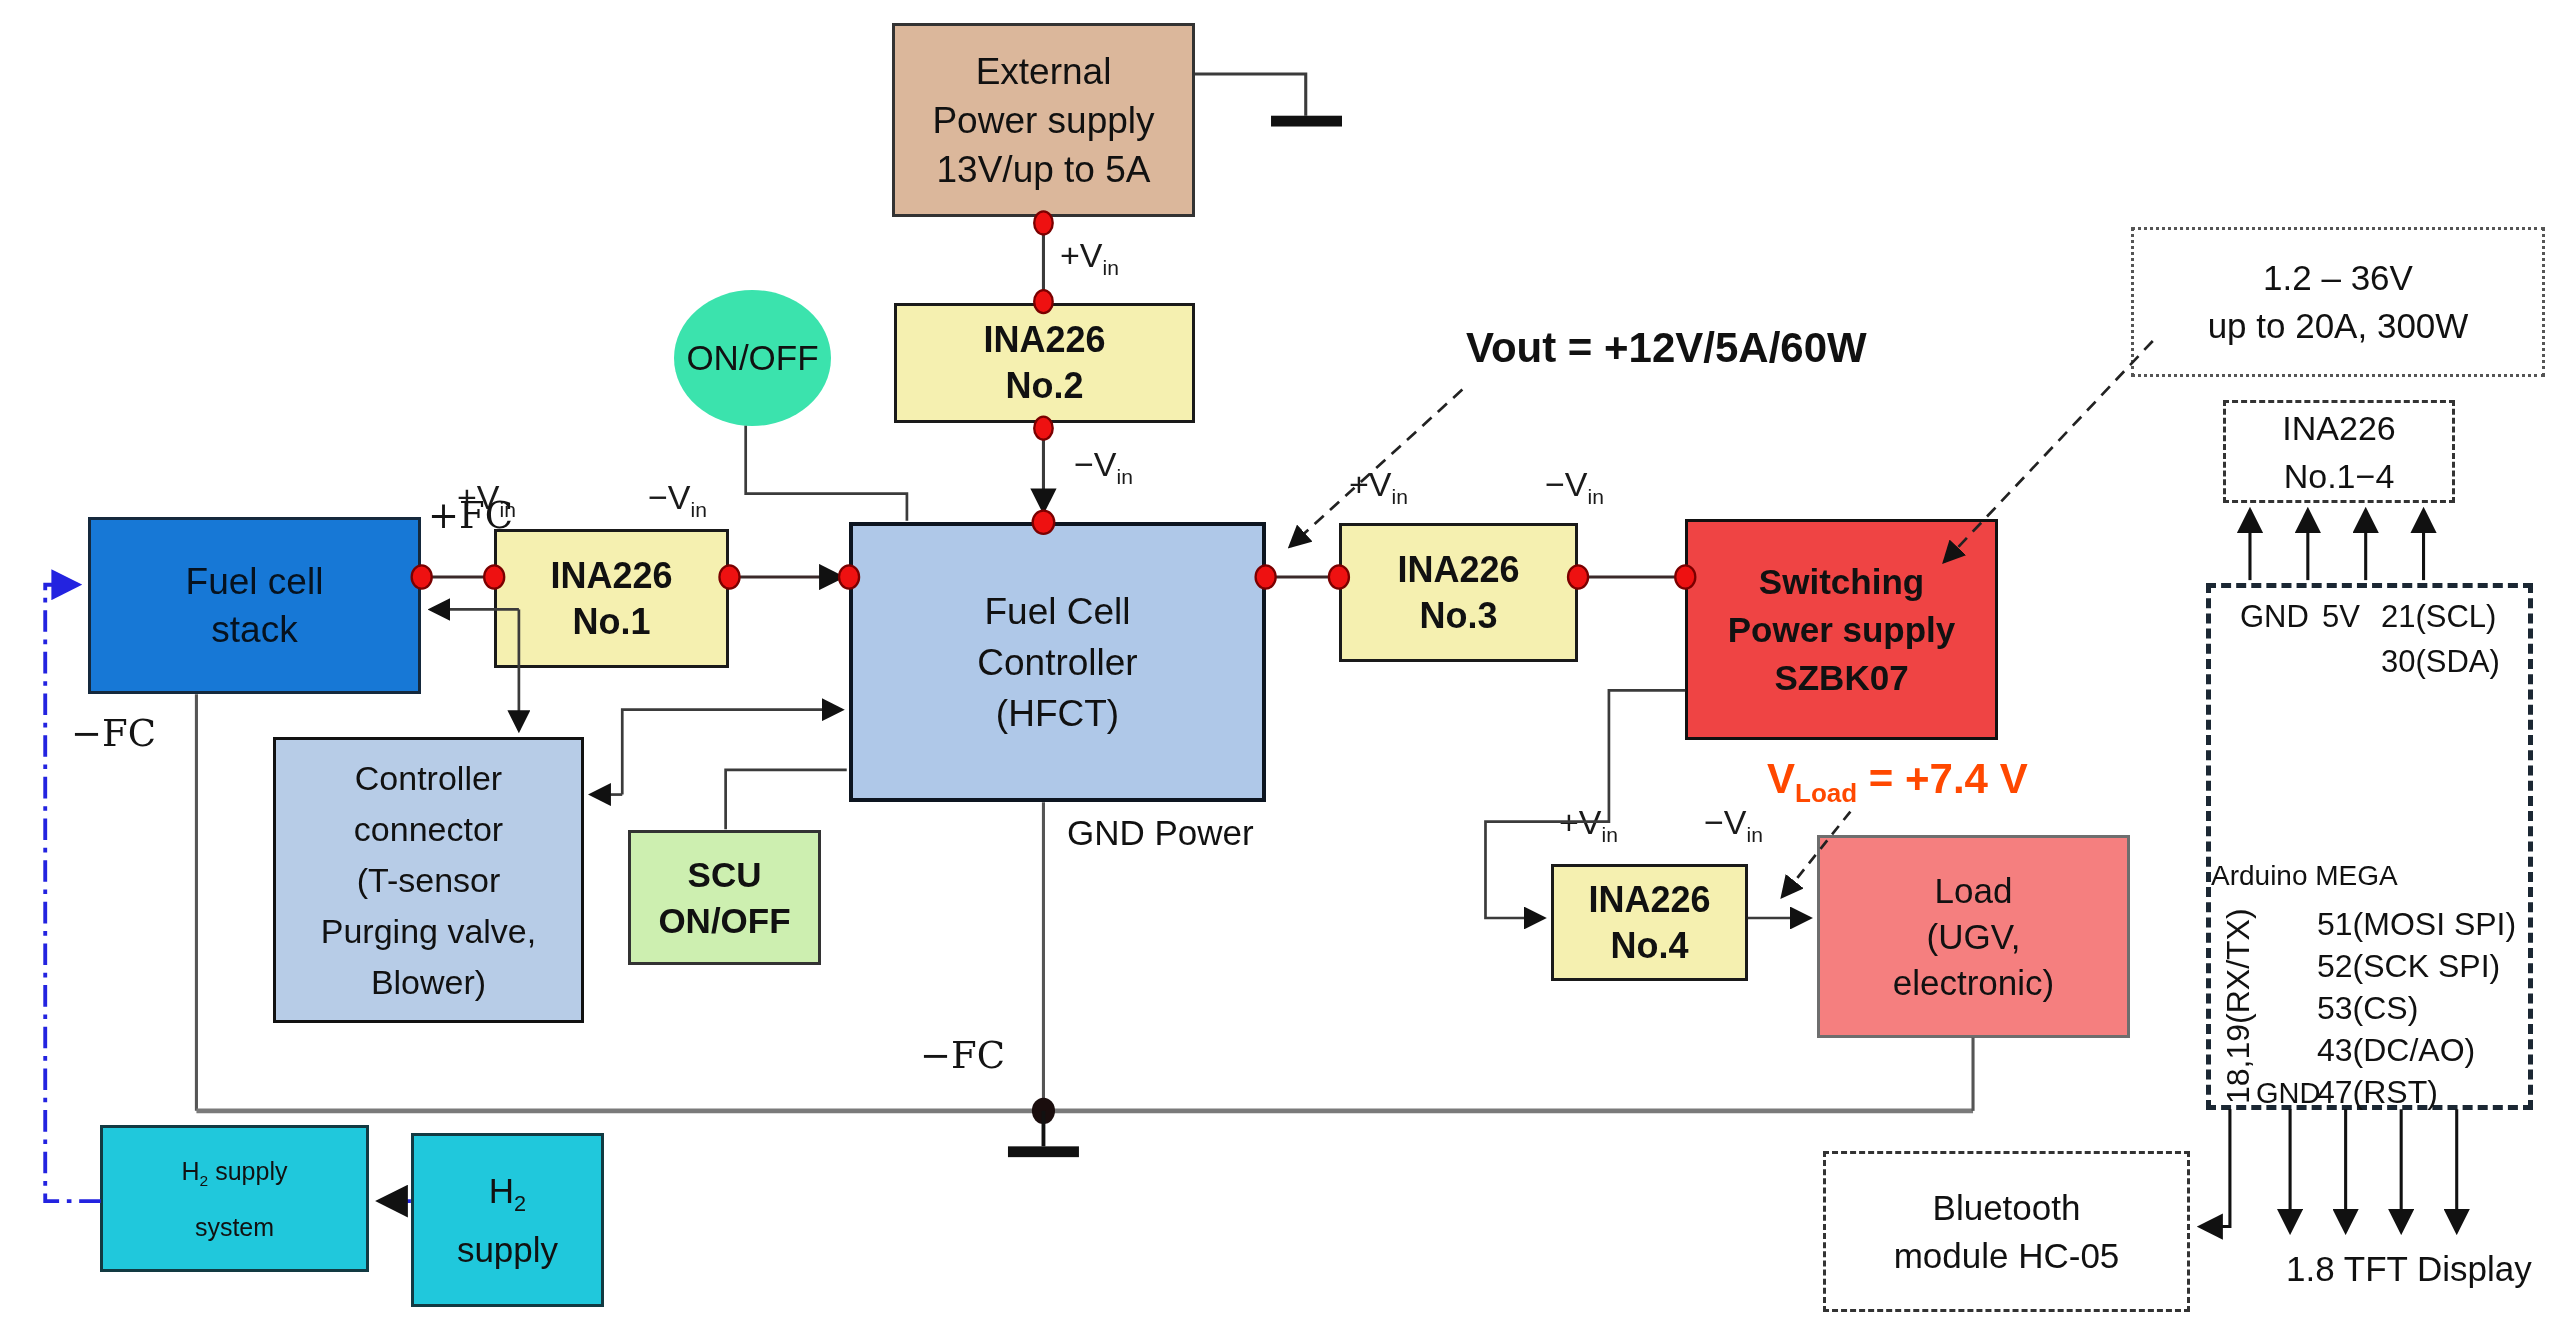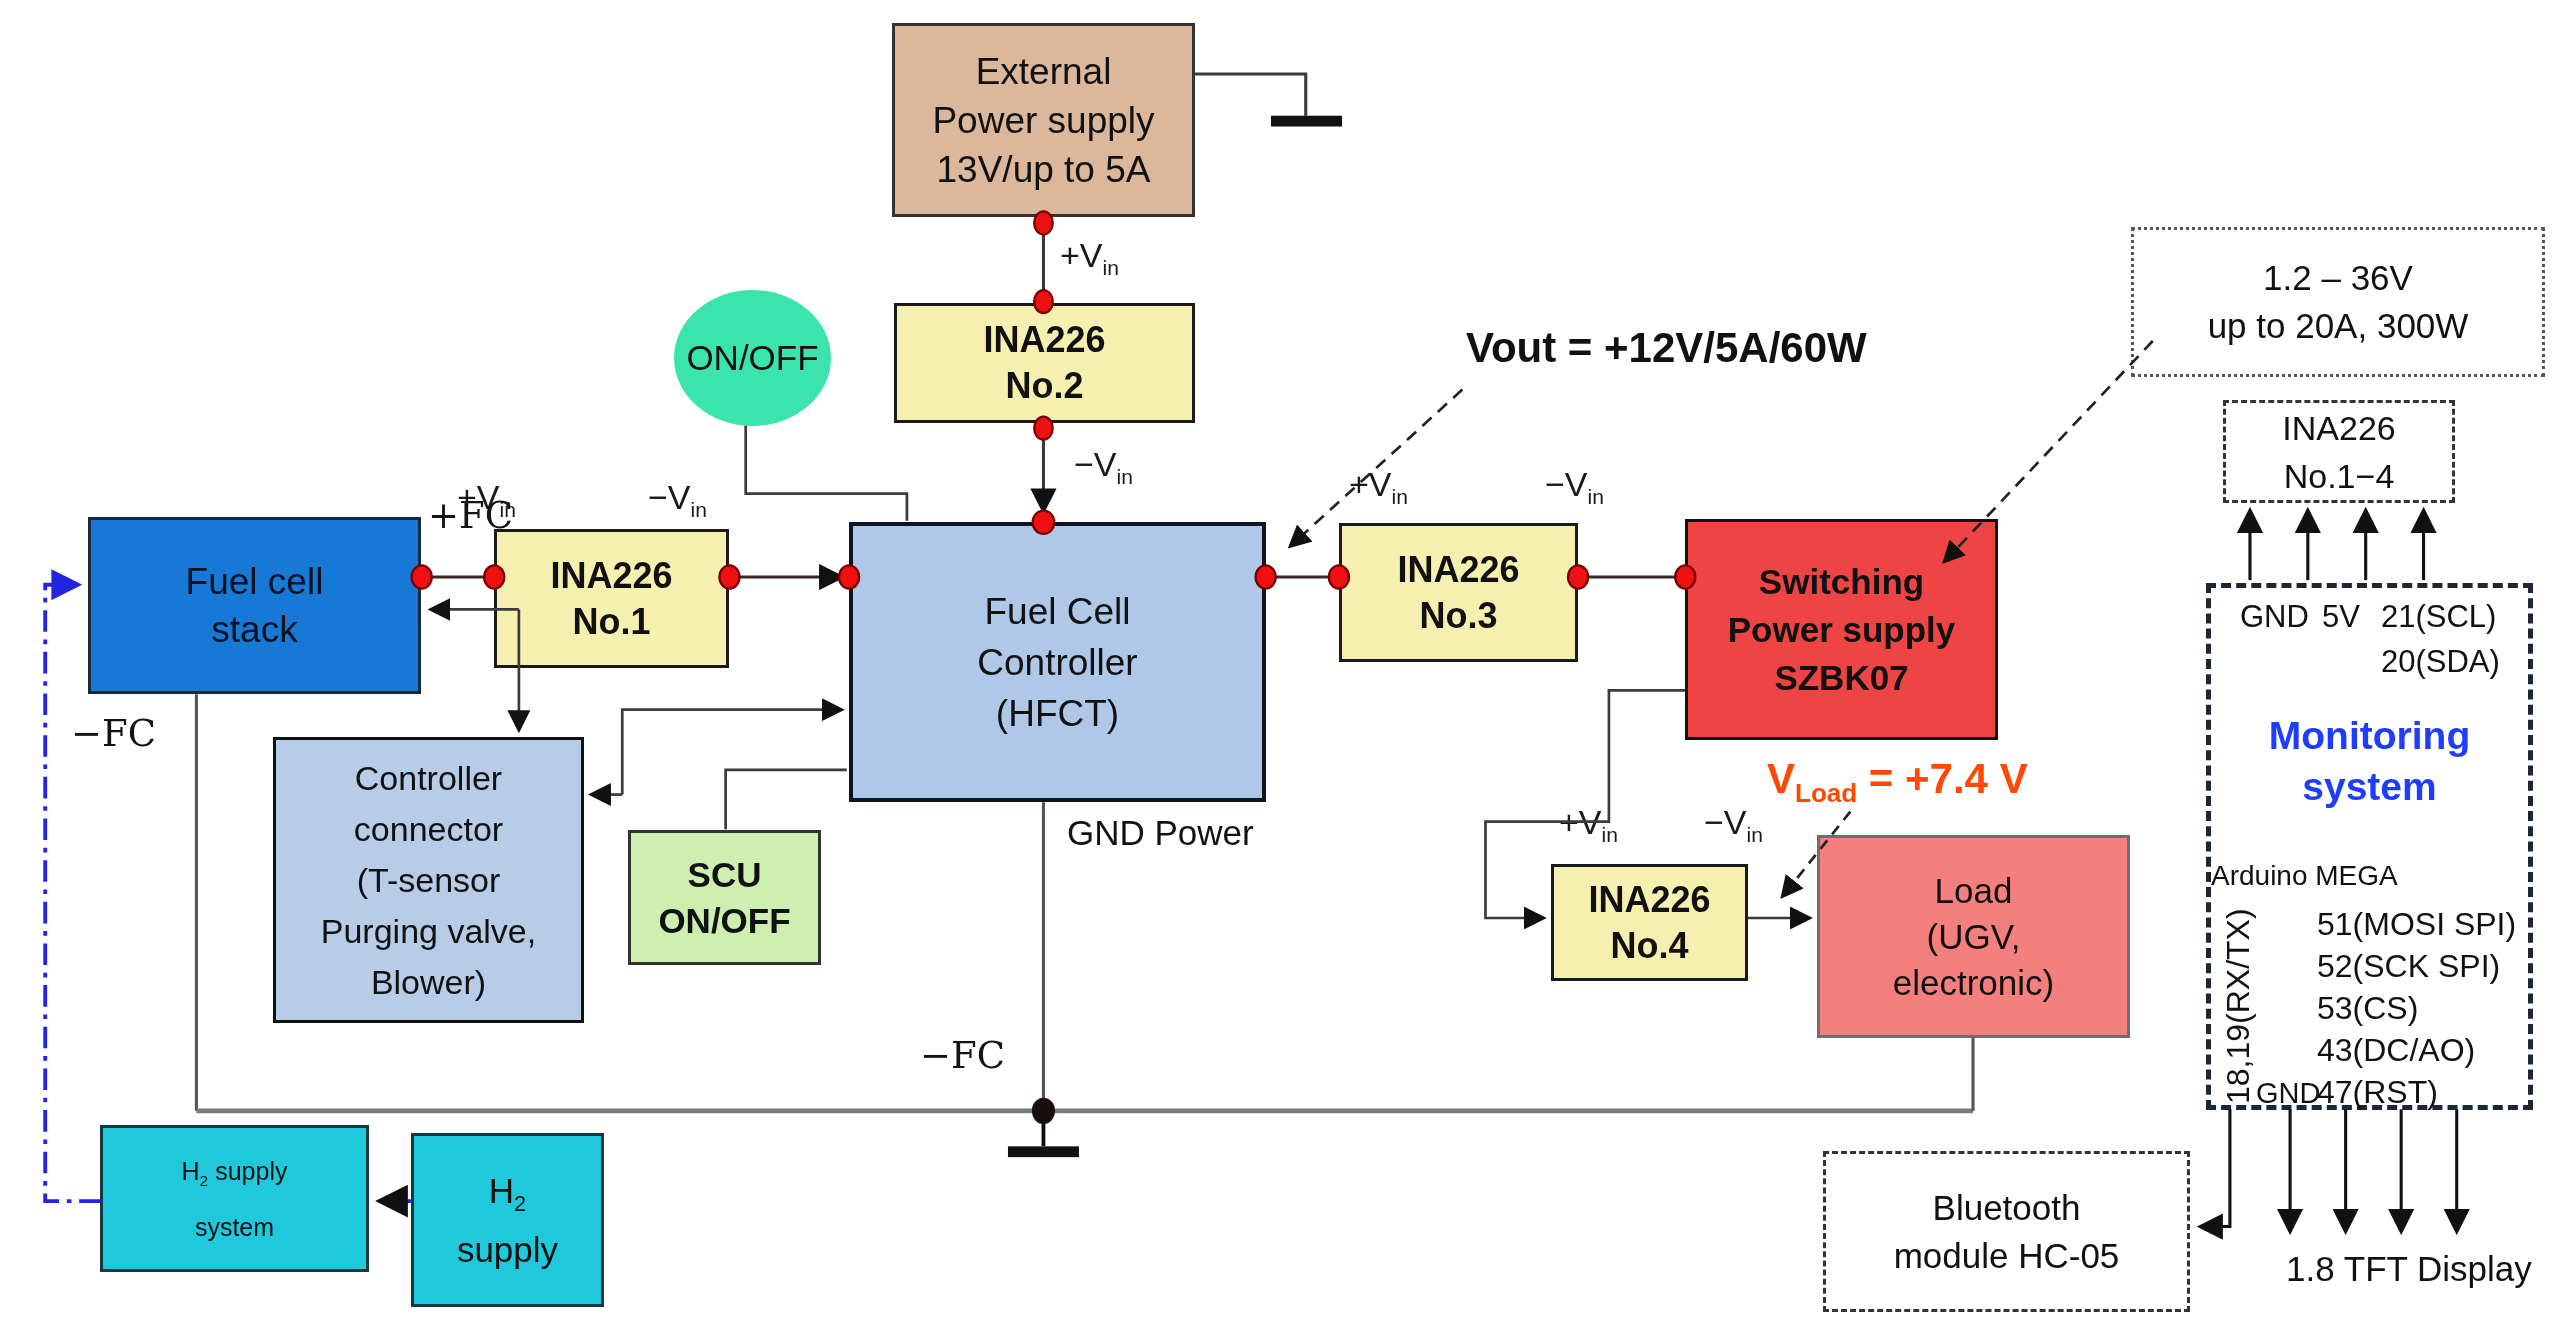--- a/index.html
+++ b/index.html
@@ -105,23 +105,21 @@
 
   <div class="box" style="left:2223px;top:400px;width:232px;height:103px;background:#fff;border:3.1px dashed #333;font-size:34px;line-height:48px;">
     <span class="lines">INA226
 No.1−4</span>
   </div>
 
   <div style="position:absolute;left:2206px;top:583px;width:327px;height:527px;box-sizing:border-box;border:5.4px dashed #1b2733;background:#fff;">
     <span class="arduino-child" style="left:29px;top:10.8px;font-size:31px;">GND</span>
     <span class="arduino-child" style="left:111px;top:10.8px;font-size:31px;">5V</span>
     <span class="arduino-child" style="left:170px;top:10.8px;font-size:31px;">21(SCL)</span>
-    <span class="arduino-child" style="left:170px;top:56px;font-size:31px;">20(SDA)</span>
-    <div class="arduino-child lines" style="left:0;width:100%;top:122px;text-align:center;font-size:39px;line-height:51px;font-weight:bold;color:#1f3dff;white-space:pre-line;">Monitoring
-system</div>
+    <span class="arduino-child" style="left:170px;top:56px;font-size:31px;">30(SDA)</span>
     <div class="arduino-child" style="left:0;width:100%;top:272px;text-align:left;font-size:28px;font-weight:normal;">Arduino MEGA</div>
     <span class="arduino-child" style="left:9.3px;top:516px;font-size:32px;transform:rotate(-90deg);transform-origin:0 0;">18,19(RX/TX)</span>
     <div class="arduino-child lines" style="left:106px;top:315px;font-size:32px;line-height:42px;white-space:pre-line;">51(MOSI SPI)
 52(SCK SPI)
 53(CS)
 43(DC/AO)
 47(RST)</div>
     <span class="arduino-child" style="left:45px;top:489px;font-size:29px;">GND</span>
   </div>
 

